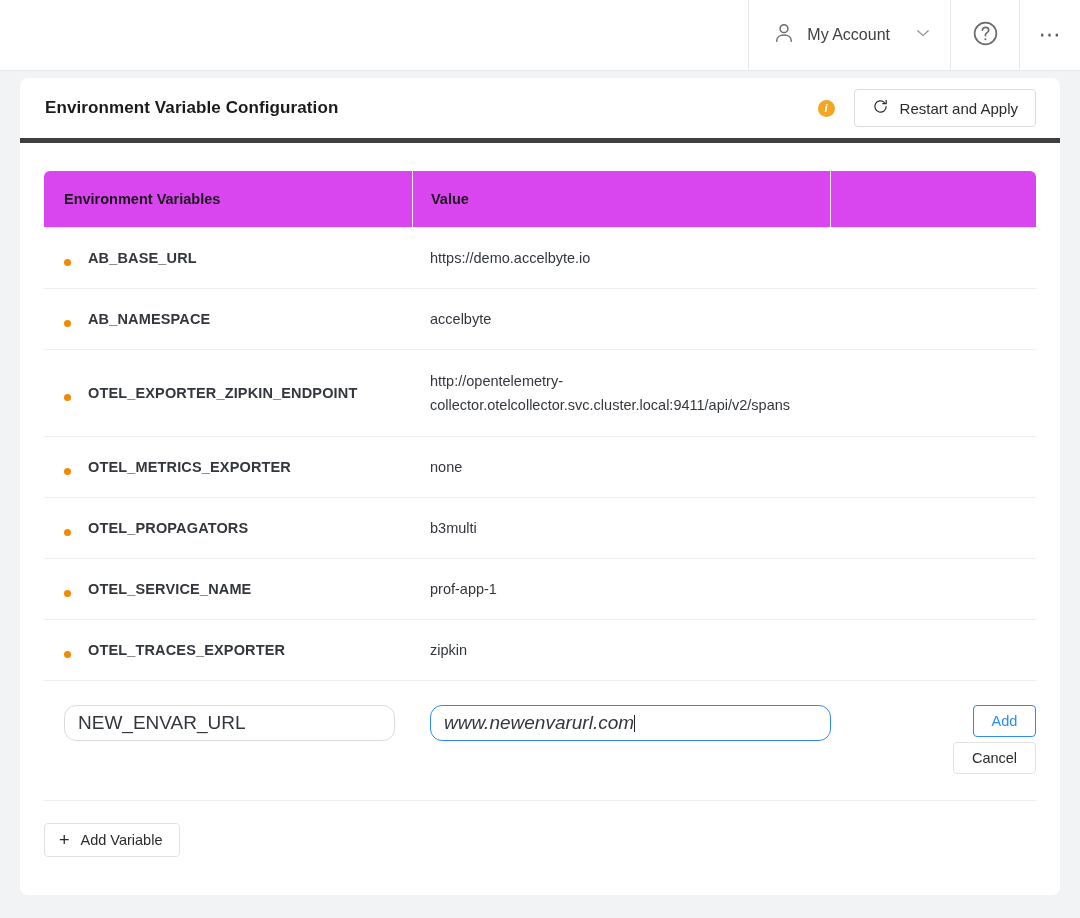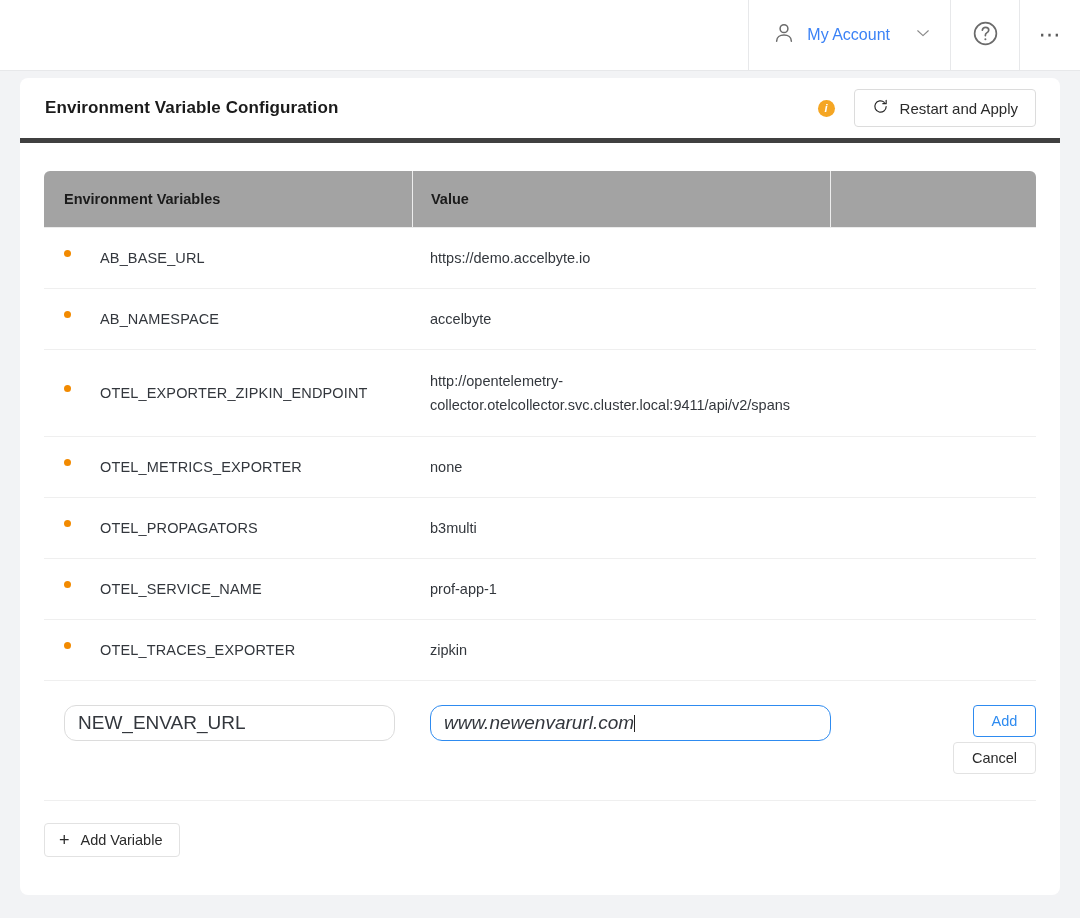--- a/index.html
+++ b/index.html
@@ -23,21 +23,21 @@
   .account-cell {
     display: flex;
     align-items: center;
     gap: 10px;
     padding: 0 18px 0 22px;
     border-left: 1px solid #e7e8ea;
     cursor: pointer;
   }
   .account-name {
     font-size: 16px;
-    color: #3b82f6;
+    color: #404040;
     white-space: nowrap;
   }
   .person-icon { display: block; }
   .chev { margin-left: 14px; display: block; }
 
   .help-cell {
     width: 70px;
     display: flex;
     align-items: center;
     justify-content: center;
@@ -113,21 +113,21 @@
     padding: 0 17px;
     display: flex;
     align-items: center;
     gap: 11px;
     font-size: 15px;
   }
 
   
   .table-wrap { padding: 28px 24px 0 24px; }
   .thead {
-    background: #a3a3a3;
+    background: #d946ef;
     border-radius: 6px 6px 0 0;
     height: 57px;
     display: flex;
     align-items: center;
     border-bottom: 1px solid #ebebeb;
   }
   .col-name  { width: 368px; padding-left: 20px; }
   .col-value { width: 418px; padding-left: 18px; border-left: 1px solid #ededed; align-self: stretch; display: flex; align-items: center; }
   .col-act   { flex: 1; border-left: 1px solid #ededed; align-self: stretch; }
   .thead .col-name { align-self: stretch; display: flex; align-items: center; }
@@ -140,22 +140,23 @@
   .row {
     display: flex;
     align-items: center;
     min-height: 61px;
     border-bottom: 1px solid #efefef;
   }
   .cell-name {
     width: 368px;
     padding-left: 20px;
     display: flex;
-    align-items: flex-start;
-    gap: 29px;
+    align-items: flex-end;
+    gap: 17px;
+    font-weight: bold;
   }
   .bullet {
     width: 7px;
     height: 7px;
     border-radius: 50%;
     background: #f28a00;
     flex: none;
   }
   .var-name {
     font-size: 14.5px;

